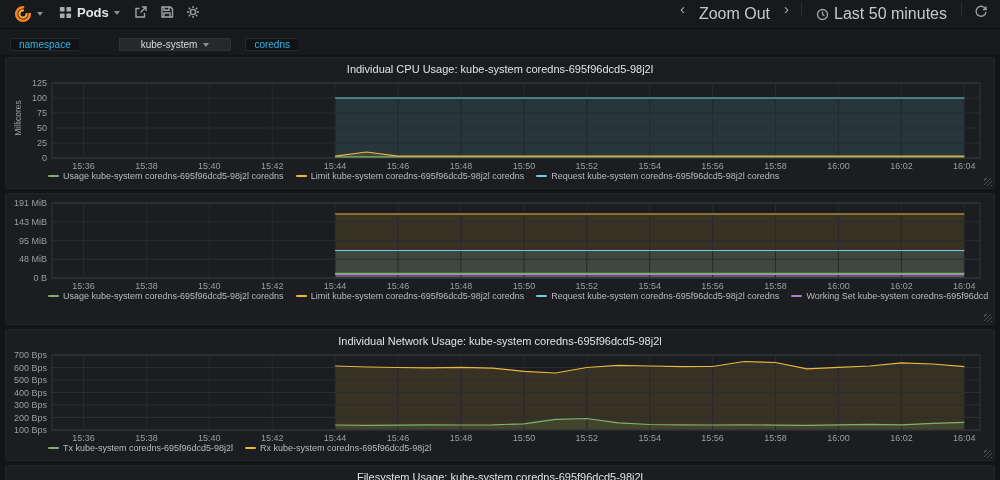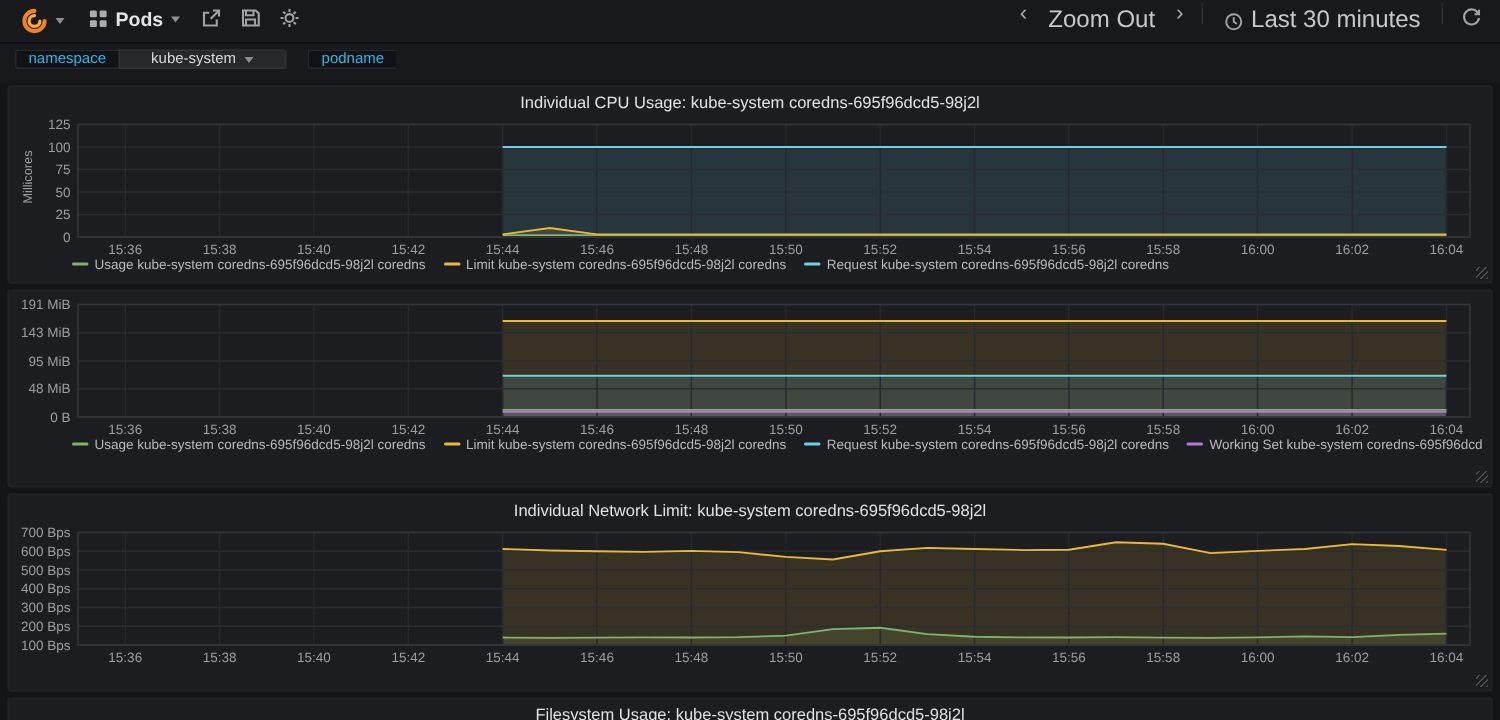--- a/index.html
+++ b/index.html
@@ -13,21 +13,21 @@
   .logo-btn svg{display:block;}
   .caret{width:0;height:0;border-left:3px solid transparent;border-right:3px solid transparent;
     border-top:4px solid #8d9093;display:inline-block;}
   .dash-btn{font-size:13px;font-weight:700;color:#e4e5e7;}
   .icon-btn{padding:3px 4px;}
   .chev{font-size:15px;color:#aab;padding:0 4px;line-height:14px;}
   .nav-right .txt-btn{font-size:16px;color:#c7c8ca;}
   .nav-divider{width:1px;height:14px;background:#2b2d31;margin:0 4px;}
   
   .subnav{height:26px;background:#18191c;display:flex;align-items:center;gap:14px;padding:0 10px;}
-  .var{display:flex;align-items:flex-start;height:18px;}
+  .var{display:flex;align-items:flex-end;height:18px;gap:40px;}
   .var-label{background:#111215;color:#33b5e5;font-size:10px;display:flex;align-items:center;
     padding:0 8px;border:1px solid #26282c;border-right:none;border-radius:2px 0 0 2px;}
   .var-value{background:#26282c;border:1px solid #303237;border-radius:0 2px 2px 0;font-size:10px;
     color:#d8d9da;padding:0 21px;gap:6px;}
   
   .panels{padding:2px 5px 0 5px;}
   .panel{background:#1b1d21;border:1px solid #222429;border-radius:2px;margin-bottom:4px;
     padding:3px 6px 3px 6px;position:relative;height:132px;box-sizing:border-box;}
   .panel.partial{height:132px;}
   .panel-title{text-align:center;font-size:11px;font-weight:400;color:#e0e1e3;height:16px;line-height:16px;
@@ -91,42 +91,42 @@
   <div class="nav-right">
     <button class="chev">‹</button>
     <button class="txt-btn">Zoom Out</button>
     <button class="chev">›</button>
     <span class="nav-divider"></span>
     <button class="txt-btn">
       <svg class="nav-icon" width="13" height="13" viewBox="0 0 14 14">
         <circle cx="7" cy="7" r="5.4"></circle>
           <path d="M7 3.8V7l2.2 1.5"></path>
       </svg>
-      <span>Last 30 minutes</span>
+      <span>Last 50 minutes</span>
     </button>
     <span class="nav-divider"></span>
     <button class="icon-btn">
       <svg class="nav-icon" width="14" height="14" viewBox="0 0 14 14">
         <path d="M11.6 4.2A5 5 0 1 0 12 7"></path>
           <path d="M12 1.5v3h-3" fill="none"></path>
       </svg>
     </button>
   </div>
 </header>
 
 <div class="subnav">
   <div class="var">
     <span class="var-label">namespace</span>
     <button class="var-value">
       <span>kube-system</span>
       <span class="caret"></span>
     </button>
   </div>
   <div class="var">
-    <span class="var-label">podname</span>
+    <span class="var-label">coredns</span>
   </div>
 </div>
 
 <div class="panels">
 
   <section class="panel">
     <div class="panel-title">Individual CPU Usage: kube-system coredns-695f96dcd5-98j2l</div>
     <div class="plot-wrap">
       <div class="ylab">Millicores</div>
       <svg class="chart-svg" viewBox="0 0 976 94">
@@ -267,21 +267,21 @@
         </span>
         <span class="li">
           <span class="lm" style="background: rgb(184, 119, 217);"></span>
           <span>Working Set kube-system coredns-695f96dcd5-98j2l coredns</span>
         </span>
       </div>
     <span class="rsz"></span>
   </section>
 
   <section class="panel">
-    <div class="panel-title">Individual Network Limit: kube-system coredns-695f96dcd5-98j2l</div>
+    <div class="panel-title">Individual Network Usage: kube-system coredns-695f96dcd5-98j2l</div>
     <div class="plot-wrap">
       <svg class="chart-svg" viewBox="0 0 976 94">
           <polygon points="323.1,81.0 323.1,76.0 354.6,76.3 386.0,76.1 417.5,75.9 448.9,76.0 480.4,75.8 511.9,74.8 543.3,70.4 574.8,69.5 606.2,73.8 637.7,75.5 669.2,75.9 700.6,76.0 732.1,75.8 763.5,76.1 795.0,76.3 826.4,75.9 857.9,75.3 889.4,75.8 920.8,74.3 952.3,73.4 952.3,81.0" fill="#7EB26D" fill-opacity="0.14"></polygon>
           <polygon points="323.1,81.0 323.1,17.0 354.6,18.0 386.0,18.5 417.5,18.9 448.9,18.3 480.4,19.1 511.9,22.3 543.3,24.0 574.8,18.5 606.2,16.3 637.7,17.0 669.2,17.7 700.6,17.5 732.1,12.5 763.5,13.5 795.0,19.8 826.4,18.3 857.9,17.0 889.4,13.8 920.8,15.0 952.3,17.6 952.3,81.0" fill="#EAB839" fill-opacity="0.14"></polygon>
           <line x1="71.5" y1="6" x2="71.5" y2="81" stroke="#26292e" stroke-width="1"></line>
           <text x="71.5" y="92" text-anchor="middle">15:36</text>
           <line x1="134.4" y1="6" x2="134.4" y2="81" stroke="#26292e" stroke-width="1"></line>
           <text x="134.4" y="92" text-anchor="middle">15:38</text>
           <line x1="197.3" y1="6" x2="197.3" y2="81" stroke="#26292e" stroke-width="1"></line>
           <text x="197.3" y="92" text-anchor="middle">15:40</text>
@@ -321,20 +321,30 @@
           <text x="35" y="34" text-anchor="end">500 Bps</text>
           <line x1="40" y1="18.5" x2="968" y2="18.5" stroke="#2a2d32" stroke-width="1"></line>
           <text x="35" y="21.5" text-anchor="end">600 Bps</text>
           <line x1="40" y1="6.0" x2="968" y2="6.0" stroke="#2a2d32" stroke-width="1"></line>
           <text x="35" y="9" text-anchor="end">700 Bps</text>
           <rect x="40" y="6" width="928" height="75" fill="none" stroke="#33373c"></rect>
           <polyline points="323.1,76.0 354.6,76.3 386.0,76.1 417.5,75.9 448.9,76.0 480.4,75.8 511.9,74.8 543.3,70.4 574.8,69.5 606.2,73.8 637.7,75.5 669.2,75.9 700.6,76.0 732.1,75.8 763.5,76.1 795.0,76.3 826.4,75.9 857.9,75.3 889.4,75.8 920.8,74.3 952.3,73.4" fill="none" stroke="#7EB26D" stroke-width="1.2"></polyline>
           <polyline points="323.1,17.0 354.6,18.0 386.0,18.5 417.5,18.9 448.9,18.3 480.4,19.1 511.9,22.3 543.3,24.0 574.8,18.5 606.2,16.3 637.7,17.0 669.2,17.7 700.6,17.5 732.1,12.5 763.5,13.5 795.0,19.8 826.4,18.3 857.9,17.0 889.4,13.8 920.8,15.0 952.3,17.6" fill="none" stroke="#EAB839" stroke-width="1.2"></polyline>
         </svg>
     </div>
+    <div class="legend">
+        <span class="li">
+          <span class="lm" style="background: rgb(126, 178, 109);"></span>
+          <span>Tx kube-system coredns-695f96dcd5-98j2l</span>
+        </span>
+        <span class="li">
+          <span class="lm" style="background: rgb(234, 184, 57);"></span>
+          <span>Rx kube-system coredns-695f96dcd5-98j2l</span>
+        </span>
+      </div>
     <span class="rsz"></span>
   </section>
 
   <section class="panel partial">
     <div class="panel-title">Filesystem Usage: kube-system coredns-695f96dcd5-98j2l</div>
   </section>
 
 </div>
 
 </body></html>

